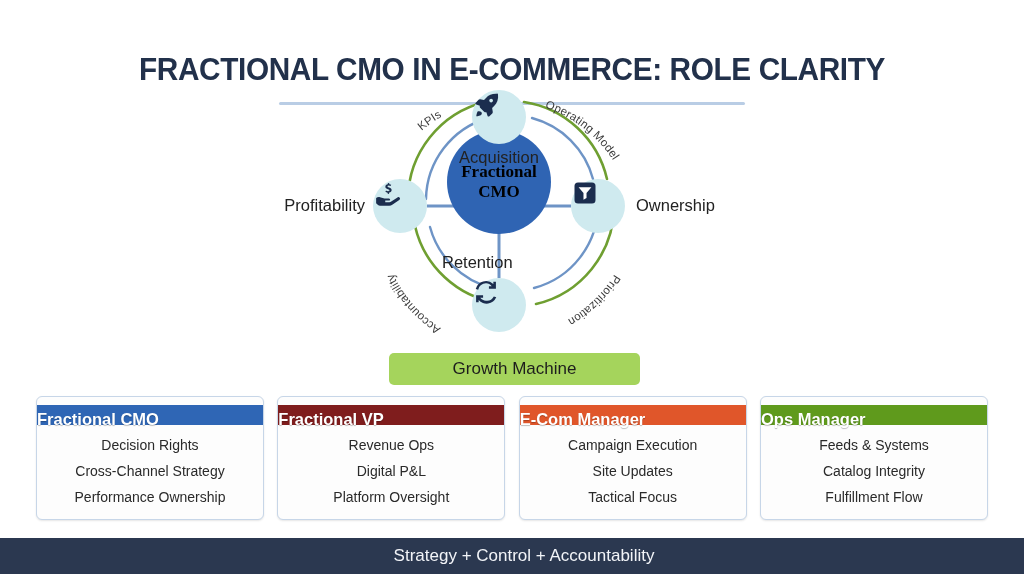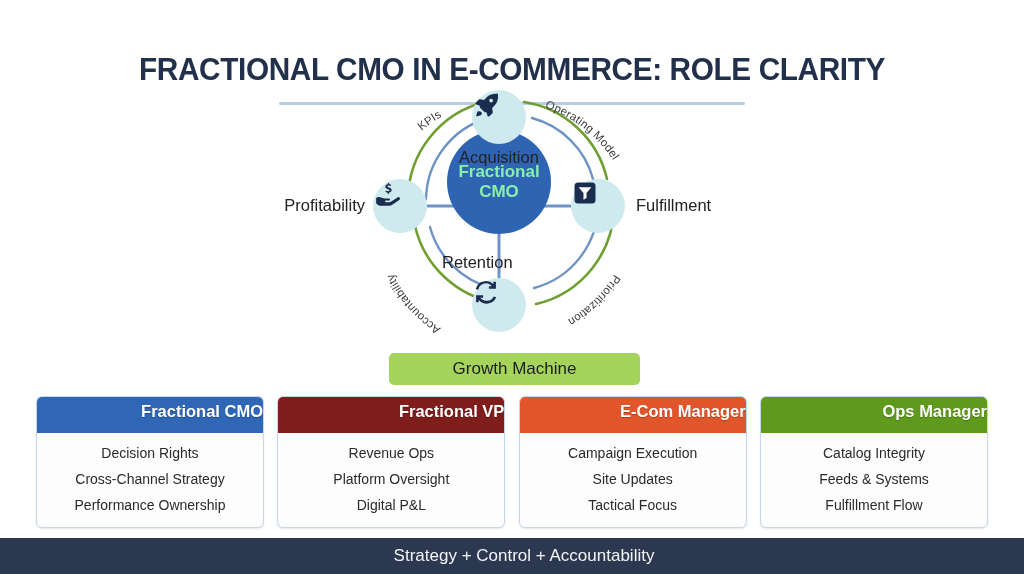--- a/index.html
+++ b/index.html
@@ -72,29 +72,30 @@
   .node-circle svg { position: static; }
 
   #center-circle {
     position: absolute;
     left: 163px;
     top: 42px;
     width: 104px;
     height: 104px;
     border-radius: 50%;
     background: #2f64b3;
-    color: #86efac;
+    color: #000000;
     display: flex;
     flex-direction: column;
     align-items: center;
     justify-content: center;
     font-weight: bold;
     font-size: 17px;
     line-height: 20px;
     text-align: center;
+    font-family: Liberation Serif, serif;
   }
 
   .spoke-label {
     position: absolute;
     font-size: 16.5px;
     color: #222;
     white-space: nowrap;
   }
 
   
@@ -124,27 +125,28 @@
   }
   .card {
     width: 226px;
     background: #fdfdfd;
     border: 1px solid #c7d6e8;
     border-radius: 6px;
     overflow: hidden;
     box-shadow: 0 1px 2px rgba(0,0,0,0.10);
   }
   .card-header {
-    height: 36px;
+    height: 20px;
     line-height: 28px;
-    text-align: right;
+    text-align: left;
     color: #ffffff;
     font-weight: bold;
     font-size: 16.5px;
     text-shadow: 0 1px 1px rgba(0,0,0,0.25);
+    margin-top: 8px;
   }
   .card-body {
     padding: 7px 4px 9px 4px;
     text-align: center;
   }
   .card-item {
     font-size: 14px;
     line-height: 26px;
     color: #2a2a2a;
     white-space: nowrap;
@@ -233,21 +235,21 @@
     </svg>
   </div>
   <div class="spoke-label" style="left:158px; top:60px; width:114px; text-align:center;">Acquisition</div>
 
   <div class="node-circle" style="left:287px; top:91px;">
     <svg width="28" height="28" viewBox="0 0 24 24">
       <rect x="3" y="3" width="18" height="18" rx="3" fill="#1b2d4e"></rect>
       <path fill="#ffffff" d="M6.5 7h11l-4.2 5.1v4.2l-2.6 1.4v-5.6z"></path>
     </svg>
   </div>
-  <div class="spoke-label" style="left:352px; top:108px;">Fulfillment</div>
+  <div class="spoke-label" style="left:352px; top:108px;">Ownership</div>
 
   <div class="node-circle" style="left:188px; top:190px;">
     <svg width="28" height="28" viewBox="0 0 24 24">
       <path fill="#1b2d4e" d="M12 4.5c2 0 3.8 1 4.9 2.5h-2.4v2.2h6V3.3h-2.2v1.9A9 9 0 0 0 3.2 9.4l2.1.7A6.8 6.8 0 0 1 12 4.5z"></path>
       <path fill="#1b2d4e" d="M12 19.5c-2 0-3.8-1-4.9-2.5h2.4v-2.2h-6v5.9h2.2v-1.9a9 9 0 0 0 15.1-2.2l-2.1-.7a6.8 6.8 0 0 1-6.7 3.6z"></path>
     </svg>
   </div>
   <div class="spoke-label" style="left:158px; top:165px; width:114px; text-align:left;">Retention</div>
 
   <div class="node-circle" style="left:89px; top:91px;">
@@ -271,39 +273,39 @@
       <div class="card-item">Decision Rights</div>
       <div class="card-item">Cross-Channel Strategy</div>
       <div class="card-item">Performance Ownership</div>
     </div>
   </div>
 
   <div class="card">
     <div class="card-header" style="background:#7f1d1d;">Fractional VP</div>
     <div class="card-body">
       <div class="card-item">Revenue Ops</div>
+      <div class="card-item">Digital P&amp;L</div>
       <div class="card-item">Platform Oversight</div>
-      <div class="card-item">Digital P&amp;L</div>
     </div>
   </div>
 
   <div class="card">
     <div class="card-header" style="background:#e0562a;">E-Com Manager</div>
     <div class="card-body">
       <div class="card-item">Campaign Execution</div>
       <div class="card-item">Site Updates</div>
       <div class="card-item">Tactical Focus</div>
     </div>
   </div>
 
   <div class="card">
     <div class="card-header" style="background:#5f9a1c;">Ops Manager</div>
     <div class="card-body">
+      <div class="card-item">Feeds &amp; Systems</div>
       <div class="card-item">Catalog Integrity</div>
-      <div class="card-item">Feeds &amp; Systems</div>
       <div class="card-item">Fulfillment Flow</div>
     </div>
   </div>
 
 </div>
 
 <div id="footer-bar">
   <span id="footer-text">Strategy + Control + Accountability</span>
 </div>
 

